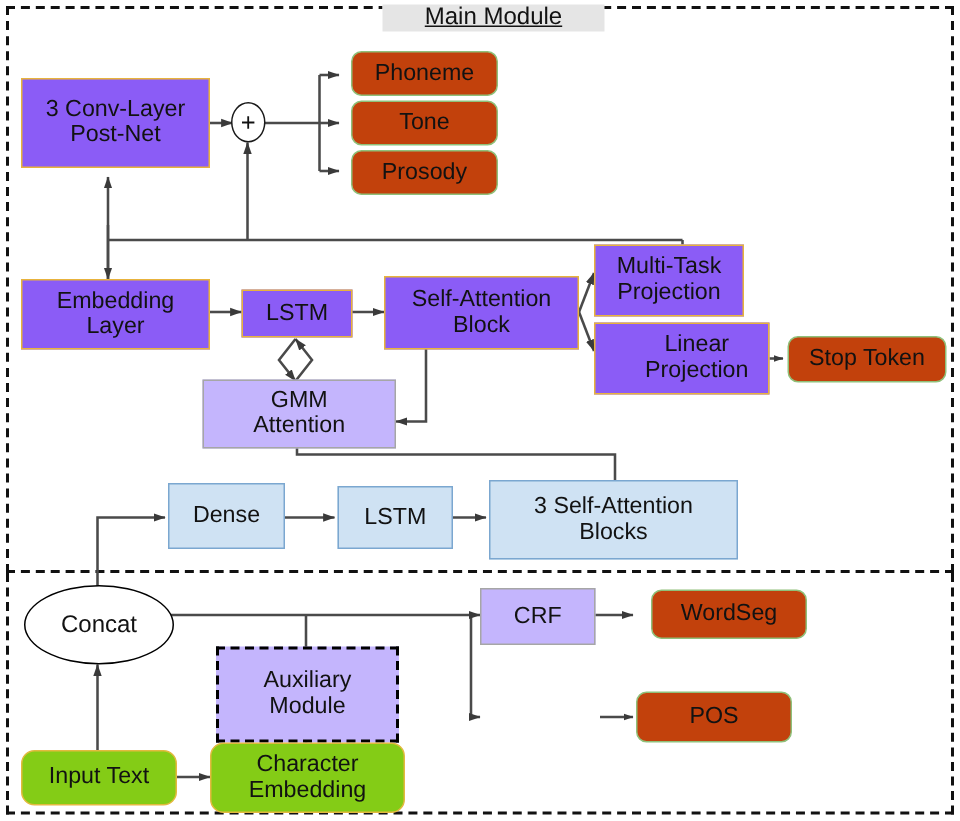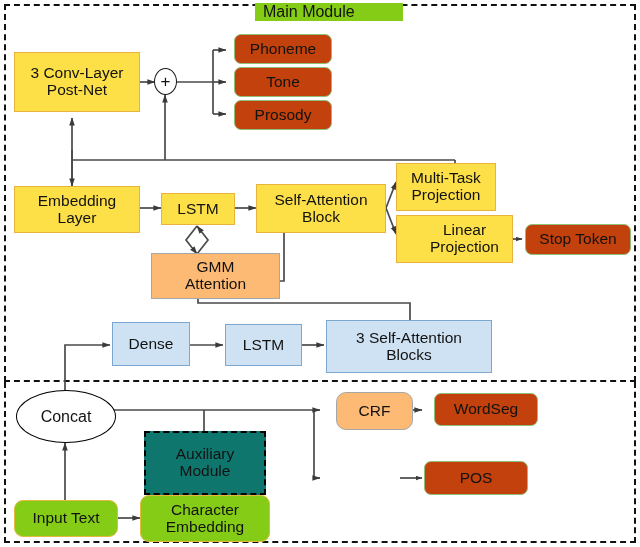--- a/index.html
+++ b/index.html
@@ -28,65 +28,65 @@
     align-items: center;
     justify-content: center;
     text-align: center;
     line-height: 1.08;
     color: #121212;
     font-size: 15.5px;
     white-space: pre-line;
   }
   
   .peach {
-    background: #fde047;
+    background: #8b5cf6;
     border: 1.6px solid #e8b33c;
   }
   .green {
     background: #c2410c;
     border: 1.4px solid #8fc07a;
     border-radius: 7px;
   }
   .blue {
     background: #cfe2f3;
     border: 1.3px solid #7ba7d0;
   }
   .grey {
-    background: #fdba74;
+    background: #c4b5fd;
     border: 1.3px solid #a6a6a6;
-    margin-left: 16px;
   }
   .yellowr {
     background: #84cc16;
     border: 1.5px solid #e3b93f;
     border-radius: 9px;
   }
   .dashbox {
-    background: #0f766e;
+    background: #c4b5fd;
     border: 2.2px dashed #000000;
   }
   .ellipse {
     background: #ffffff;
     border: 1.4px solid #000000;
     border-radius: 50%;
   }
   
   .region {
     position: absolute;
     box-sizing: border-box;
     border: 2.2px dashed #111111;
     background: transparent;
   }
   .region-title {
     position: absolute;
-    background: #84cc16;
+    background: #e5e5e5;
     font-size: 16px;
     color: #121212;
     padding: 0 8px;
-    text-align: left;
+    text-align: center;
+    text-decoration: underline;
   }
   .plusnode {
     position: absolute;
     box-sizing: border-box;
     border: 1.5px solid #1a1a1a;
     border-radius: 50%;
     background: #ffffff;
     display: flex;
     align-items: center;
     justify-content: center;
@@ -209,21 +209,21 @@
   <div class="node blue" style="left:225px; top:324px; width:77px; height:42px;">LSTM</div>
 
   <div class="node blue" style="left:326px; top:320px; width:166px; height:53px;">3 Self-Attention
 Blocks</div>
 
   <div class="node ellipse" style="left:16px; top:390px; width:100px; height:53px; font-size:16px;">Concat</div>
 
   <div class="node dashbox" style="left:144px; top:431px; width:122px; height:64px;">Auxiliary
 Module</div>
 
-  <div class="node grey" style="left:320px; top:392px; width:77px; height:38px;border-radius:10px;">CRF</div>
+  <div class="node grey" style="left:320px; top:392px; width:77px; height:38px;">CRF</div>
 
 
   <div class="node green" style="left:424px; top:393px; width:104px; height:33px;margin-left:10px;">WordSeg</div>
 
   <div class="node green" style="left:424px; top:461px; width:104px; height:34px;">POS</div>
 
   <div class="node yellowr" style="left:14px; top:500px; width:104px; height:37px;">Input Text</div>
 
   <div class="node yellowr" style="left:140px; top:495px; width:130px; height:47px;">Character
 Embedding</div>

